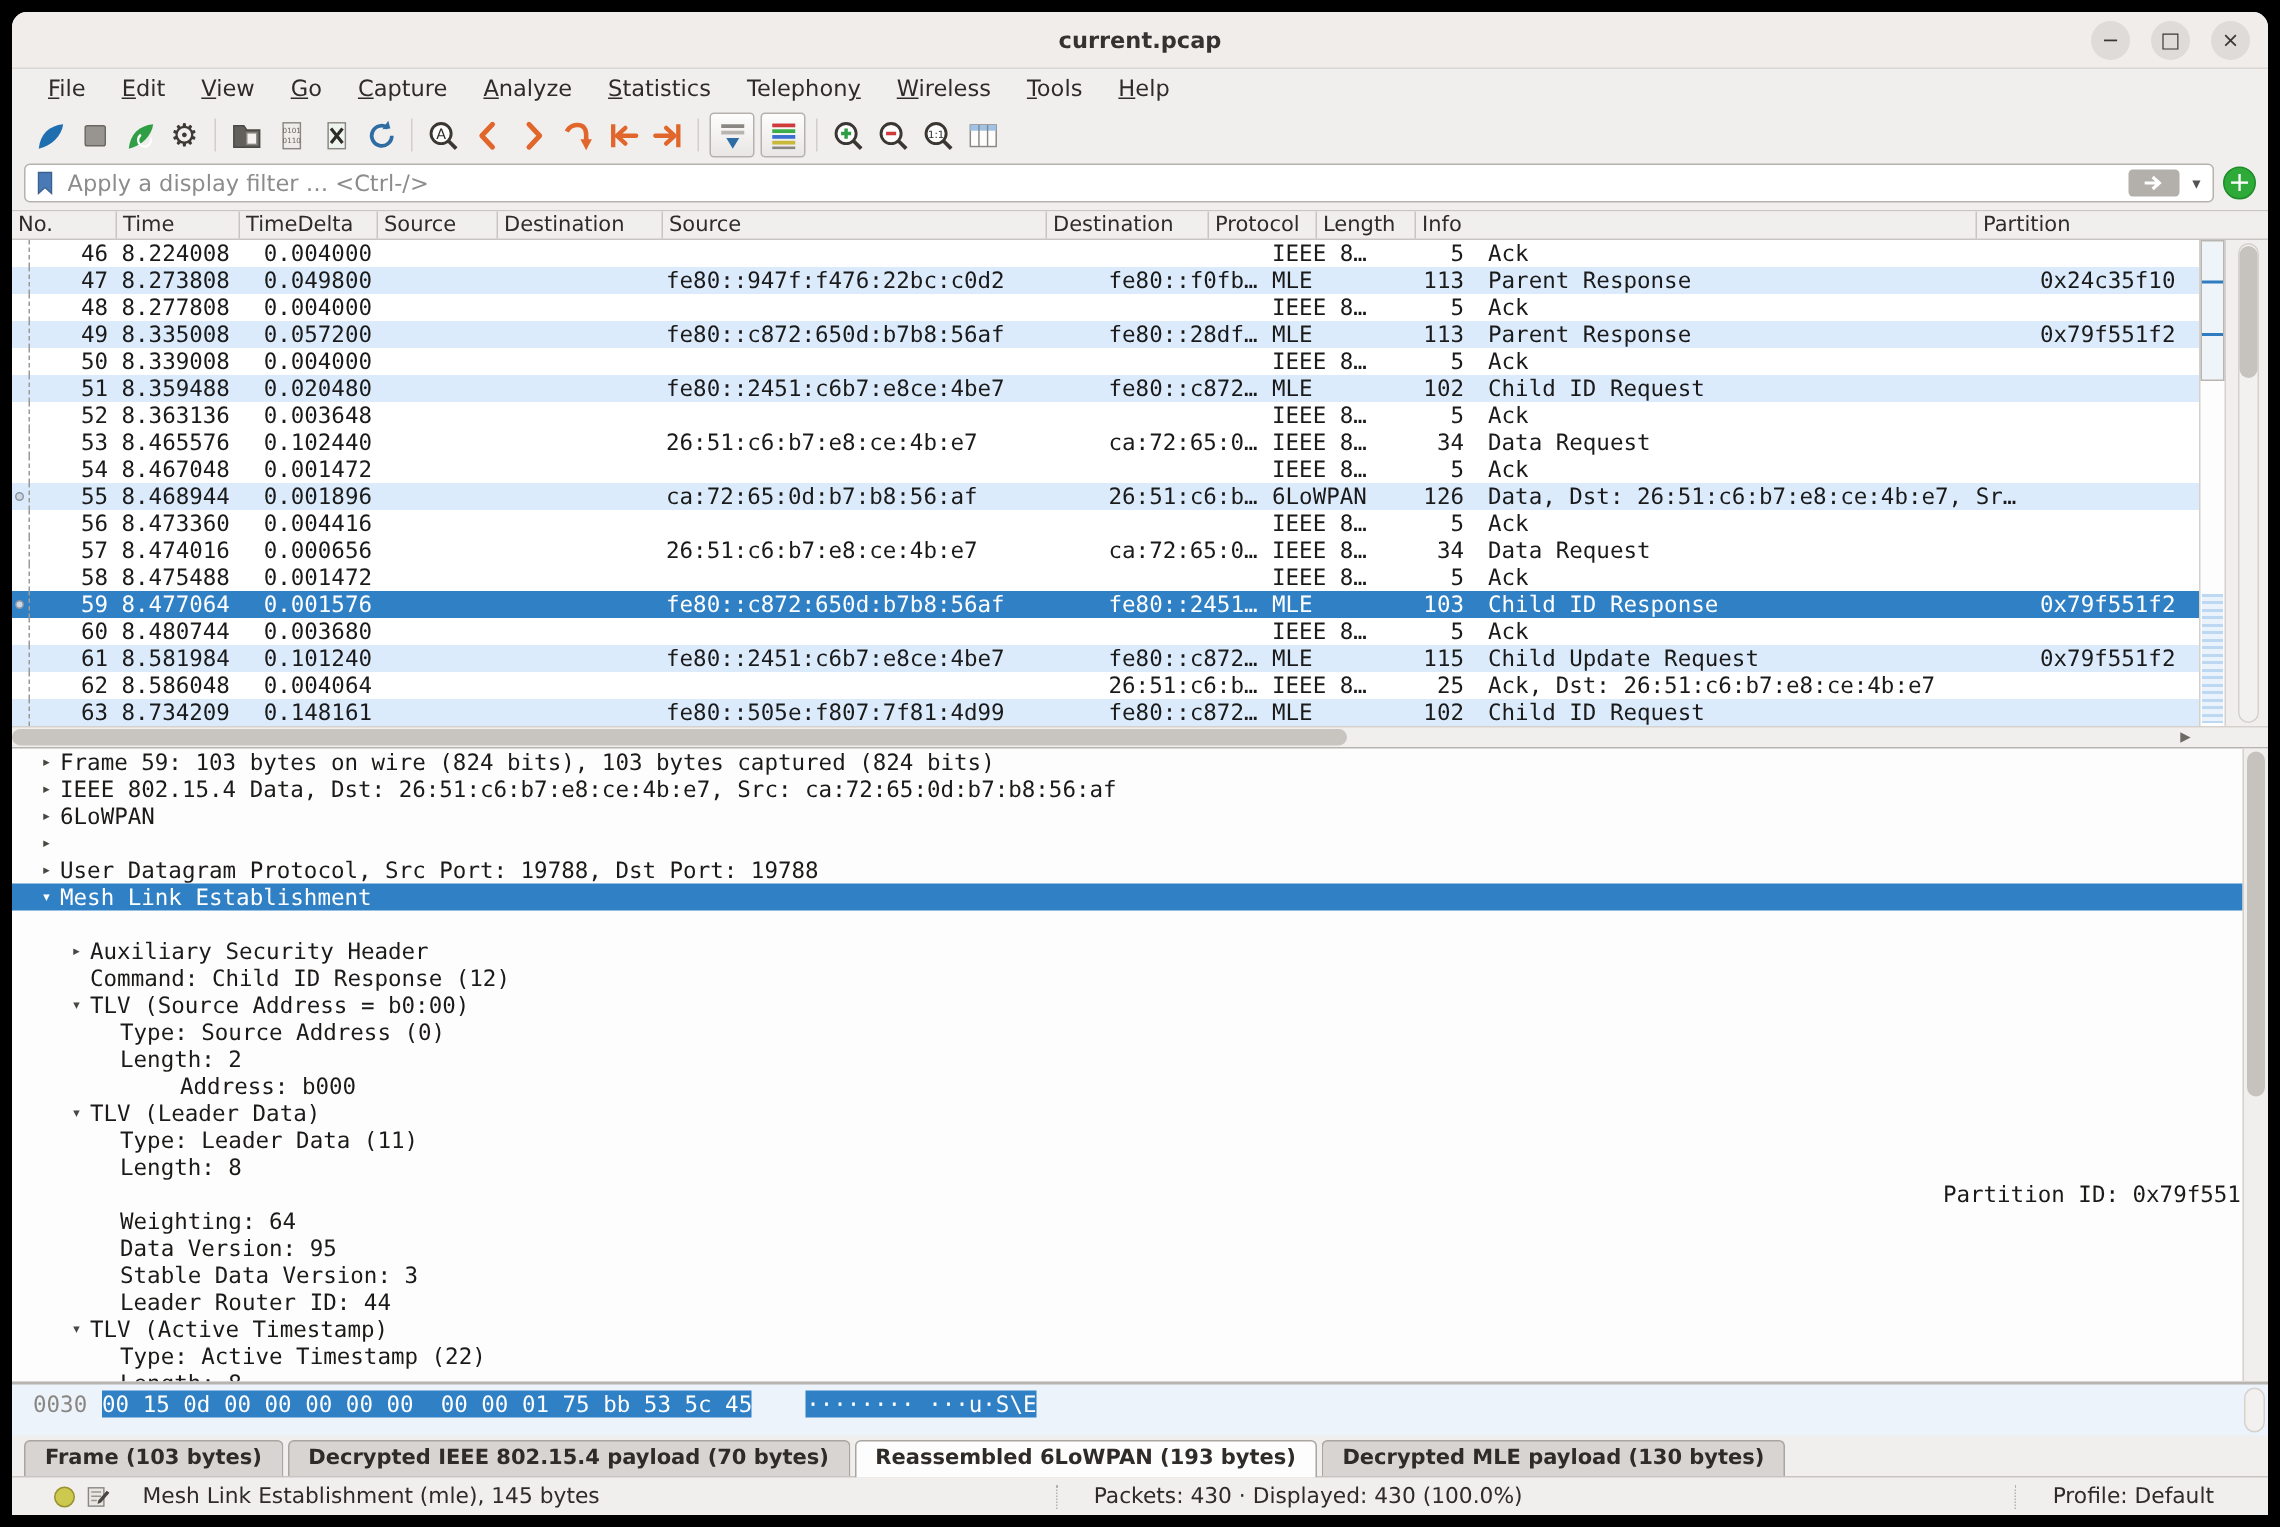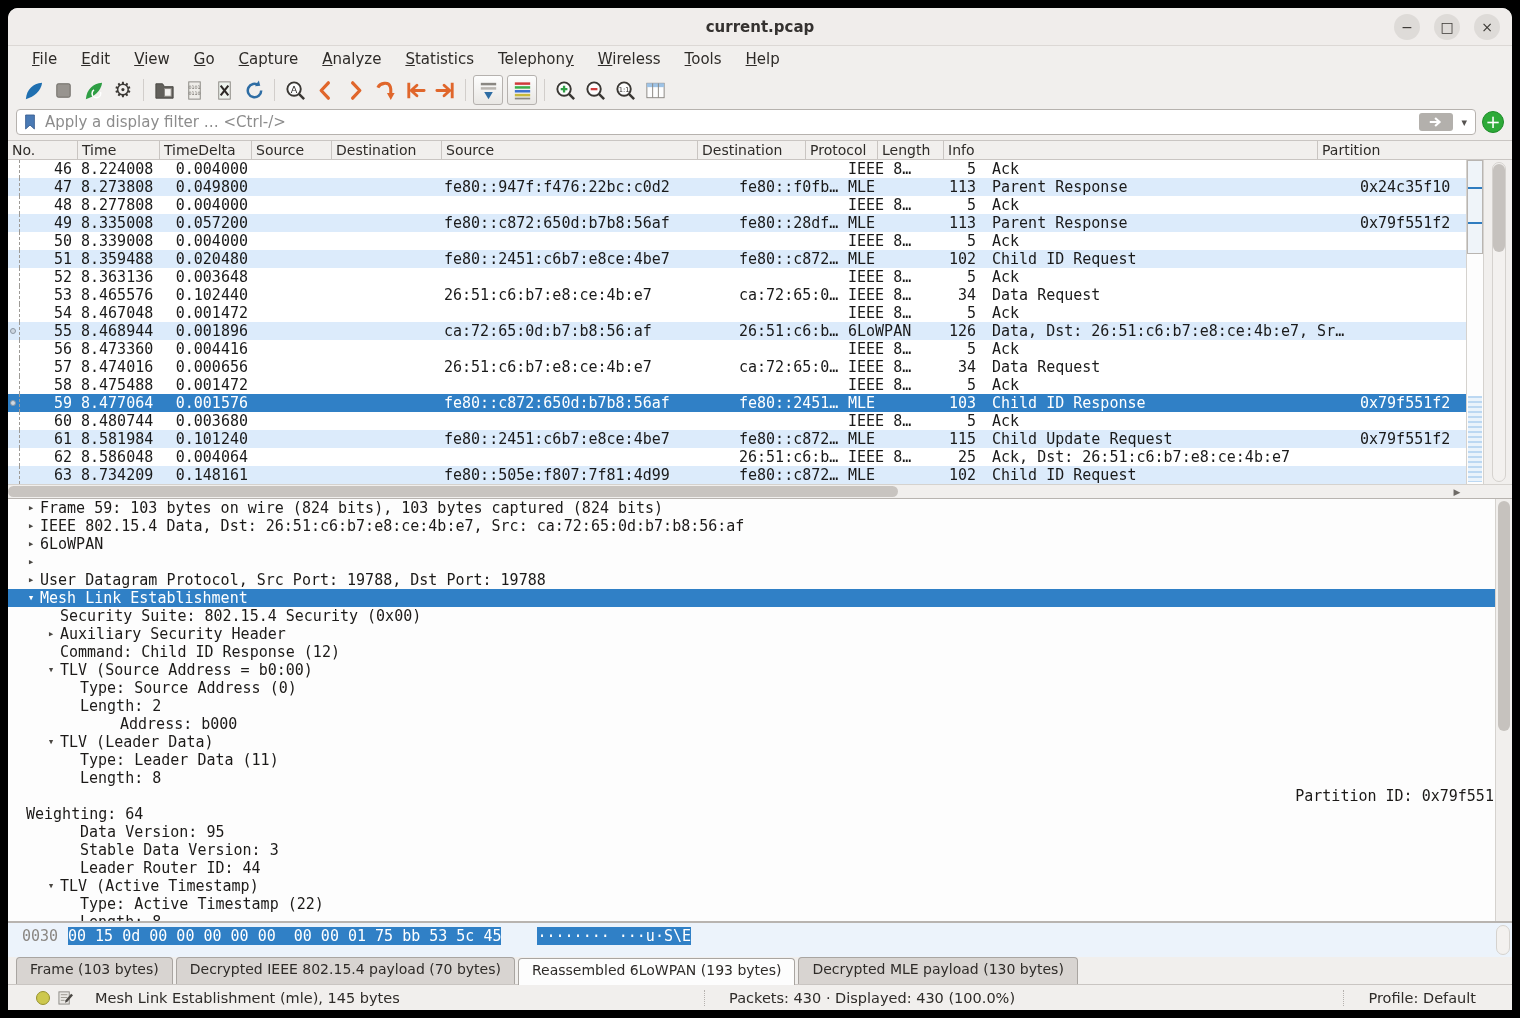--- a/index.html
+++ b/index.html
@@ -98,21 +98,21 @@
   
   .hexpane { height:36px; flex:none; background:#ecf3fb; border-top:2px solid #b8b4b0; position:relative;
              font-family:"DejaVu Sans Mono", monospace; font-size:15px; overflow:hidden; }
   .hexrow { height:18px; line-height:18px; margin-top:4px; display:flex; white-space:pre; }
   .hex-off { width:52px; flex:none; color:#8a8682; padding-left:14px; }
   .hex-bytes { margin-left:8px; background:var(--sel); color:#fff; }
   .hex-ascii { margin-left:36px; background:var(--sel); color:#fff; }
   .hexscroll { position:absolute; top:2px; bottom:2px; right:2px; width:14px; background:#f3f1ef; border:1px solid #d5d2ce; border-radius:7px; }
 
   
-  .tabsbar { height:27px; flex:none; display:flex; padding-left:8px; gap:3px; background:#f1efed; }
+  .tabsbar { height:27px; flex:none; display:flex; align-items:flex-end; padding-left:8px; gap:3px; background:#f1efed;font-weight:bold; }
   .btab { font-size:14px; color:#2e2b28; background:#d8d4d1; border:1px solid #a9a5a1; border-bottom:none;
           border-radius:4px 4px 0 0; padding:3px 13px 4px 13px; white-space:nowrap; }
   .btab.active { background:#fdfdfd; position:relative; top:1px; padding-bottom:5px; }
 
   
   .statusbar { height:26px; flex:none; display:flex; align-items:center; background:#f1efed;
                border-top:1px solid #c9c5c2; font-size:14.5px; color:#2e2b28; padding:0 10px; }
   .expert-dot { width:14px; height:14px; border-radius:50%; background:#cdc84e; border:1px solid #97922f; margin:0 8px 0 18px; flex:none; }
   .note-icon { width:15px; height:15px; margin-right:22px; flex:none; }
   .sb-left { white-space:nowrap; }
@@ -603,21 +603,20 @@
         <div class="drow" style="padding-left: 14px;">
           <span class="arr">▸</span>
           <span>User Datagram Protocol, Src Port: 19788, Dst Port: 19788</span>
         </div>
         <div class="drow sel" style="padding-left: 14px;">
           <span class="arr">▾</span>
           <span>Mesh Link Establishment</span>
         </div>
         <div class="drow" style="padding-left: 34px;">
           <span class="arr"></span>
-          <span>Security Suite: 802.15.4 Security (0x00)</span>
         </div>
         <div class="drow" style="padding-left: 34px;">
           <span class="arr">▸</span>
           <span>Auxiliary Security Header</span>
         </div>
         <div class="drow" style="padding-left: 34px;">
           <span class="arr"></span>
           <span>Command: Child ID Response (12)</span>
         </div>
         <div class="drow" style="padding-left: 34px;">
@@ -645,21 +644,21 @@
           <span>Type: Leader Data (11)</span>
         </div>
         <div class="drow" style="padding-left: 54px;">
           <span class="arr"></span>
           <span>Length: 8</span>
         </div>
         <div class="drow" style="padding-left: 54px; justify-content: space-between;">
           <span class="arr"></span>
           <span>Partition ID: 0x79f551f2</span>
         </div>
-        <div class="drow" style=" align-items: flex-end;">
+        <div class="drow" style="padding-left: 54px; align-items: flex-end;">
           <span class="arr"></span>
           <span>Weighting: 64</span>
         </div>
         <div class="drow" style="padding-left: 54px;">
           <span class="arr"></span>
           <span>Data Version: 95</span>
         </div>
         <div class="drow" style="padding-left: 54px;">
           <span class="arr"></span>
           <span>Stable Data Version: 3</span>

